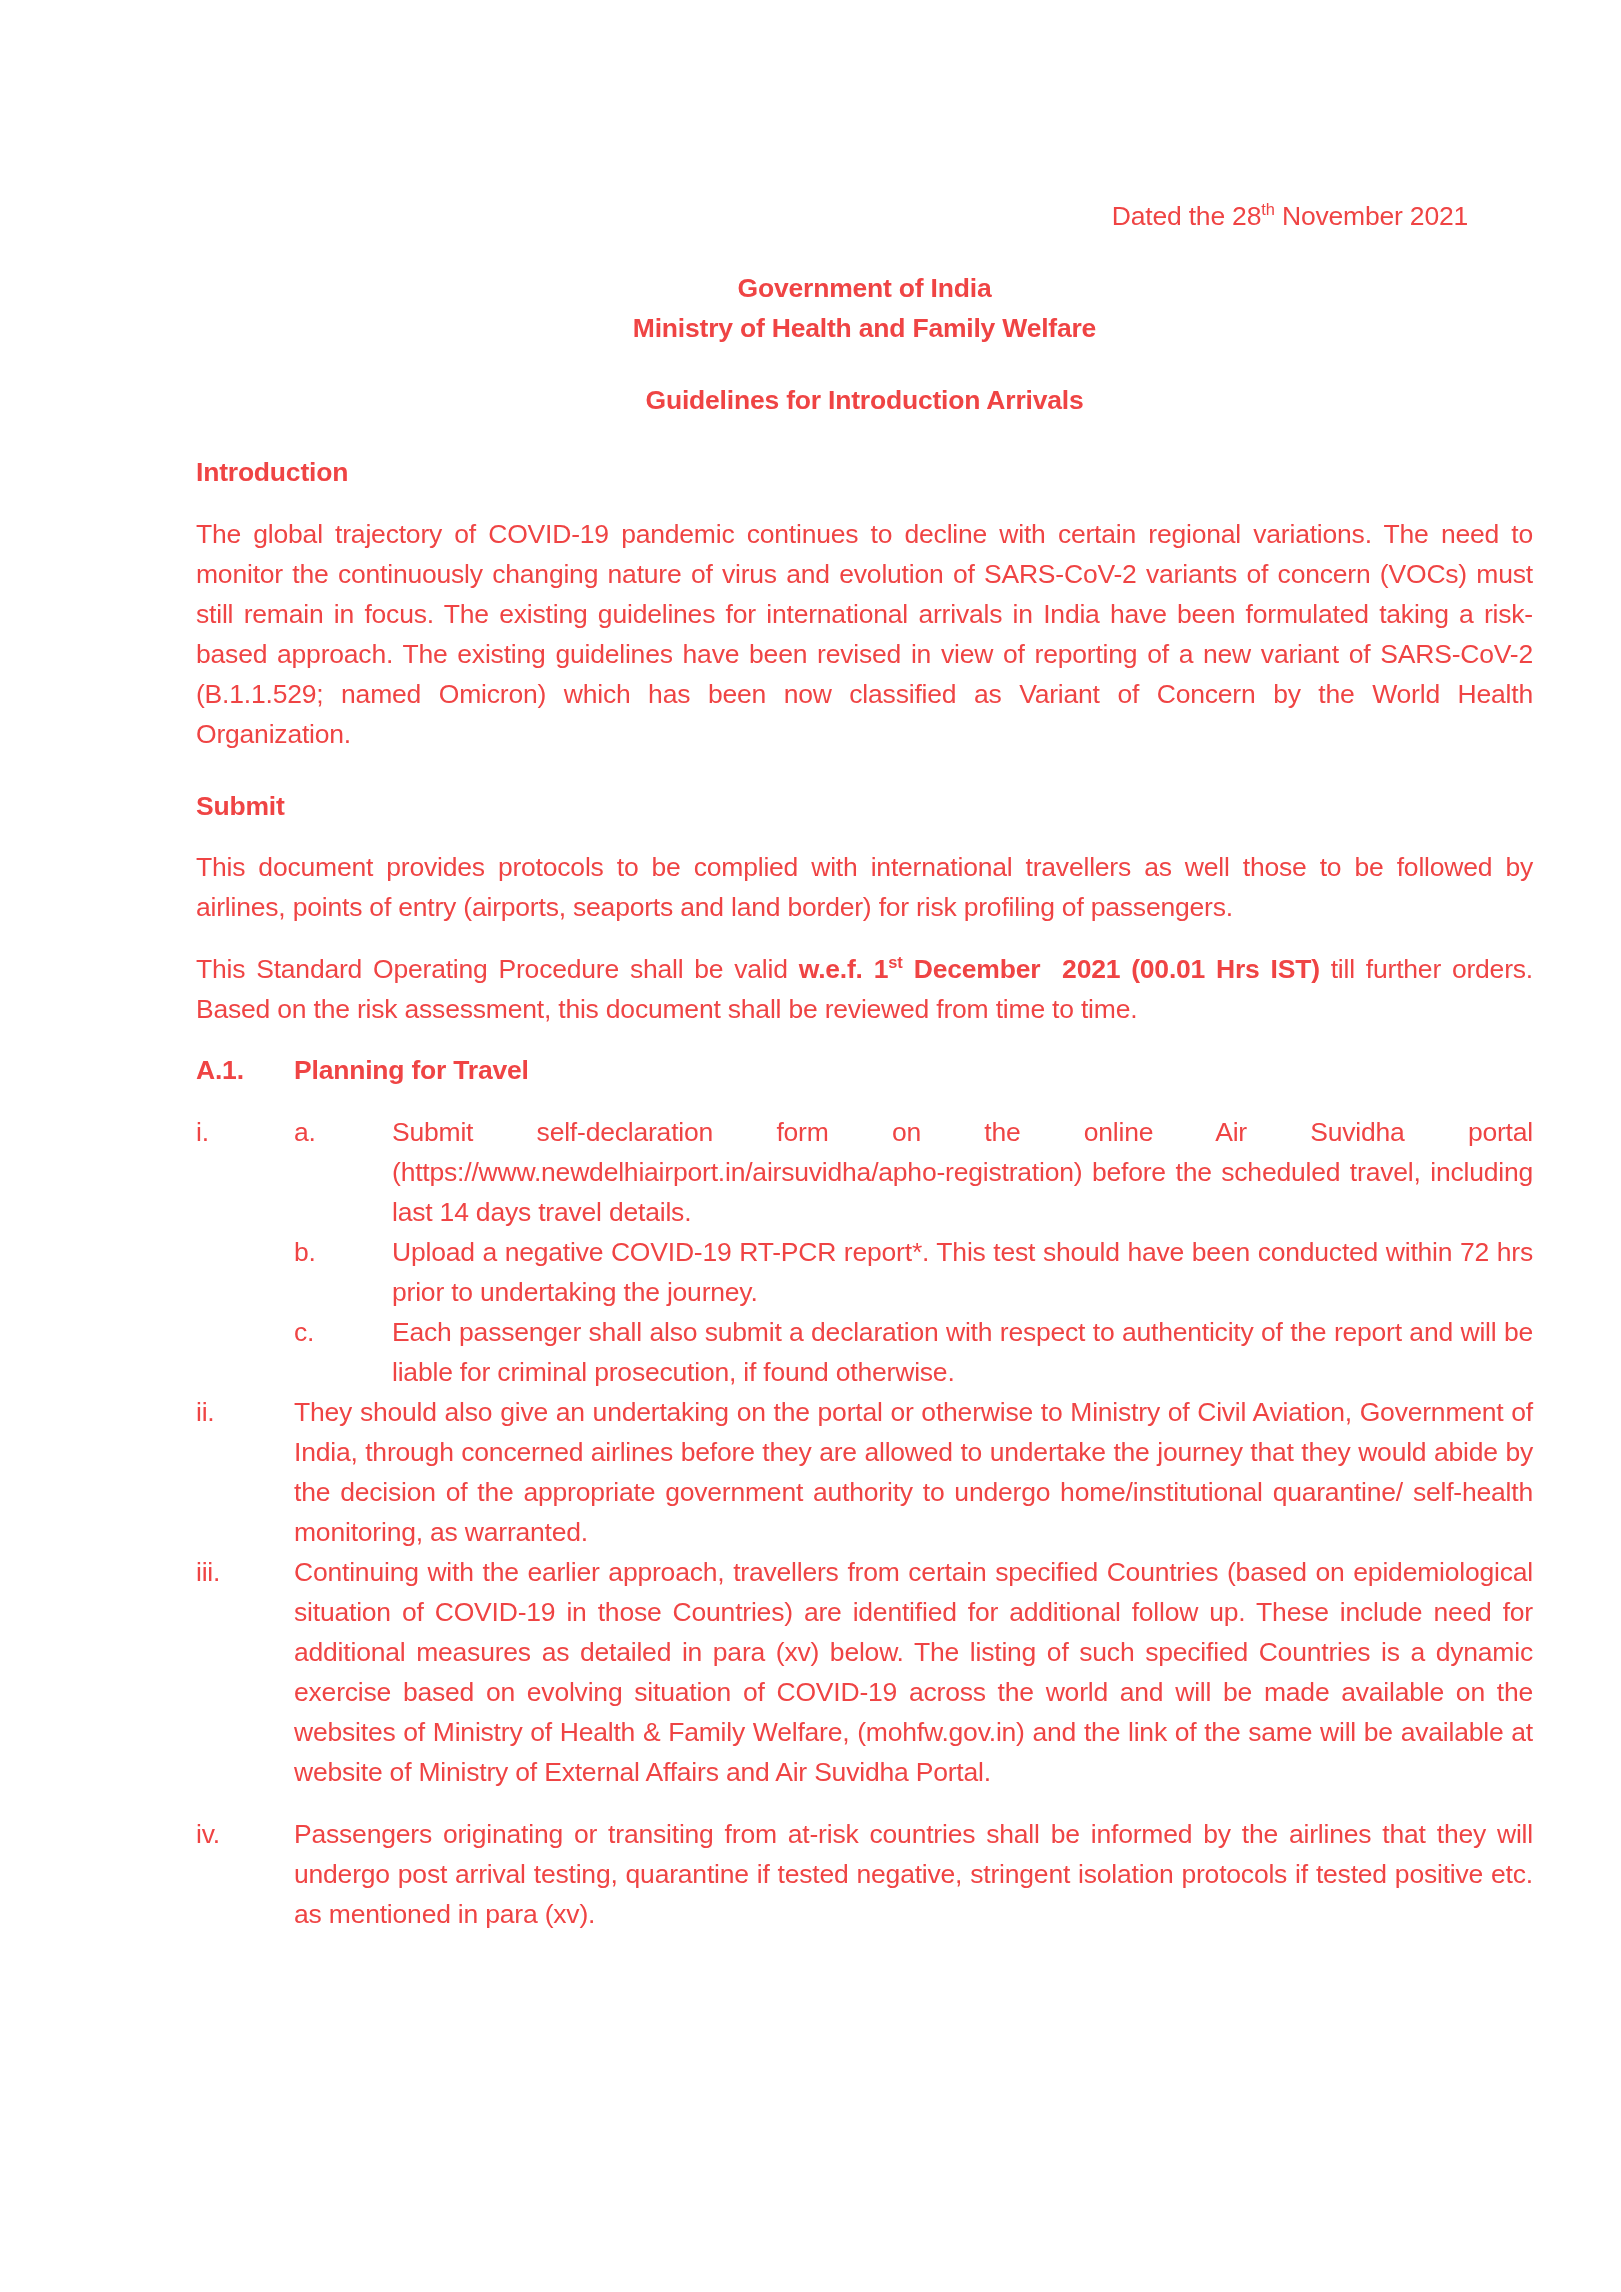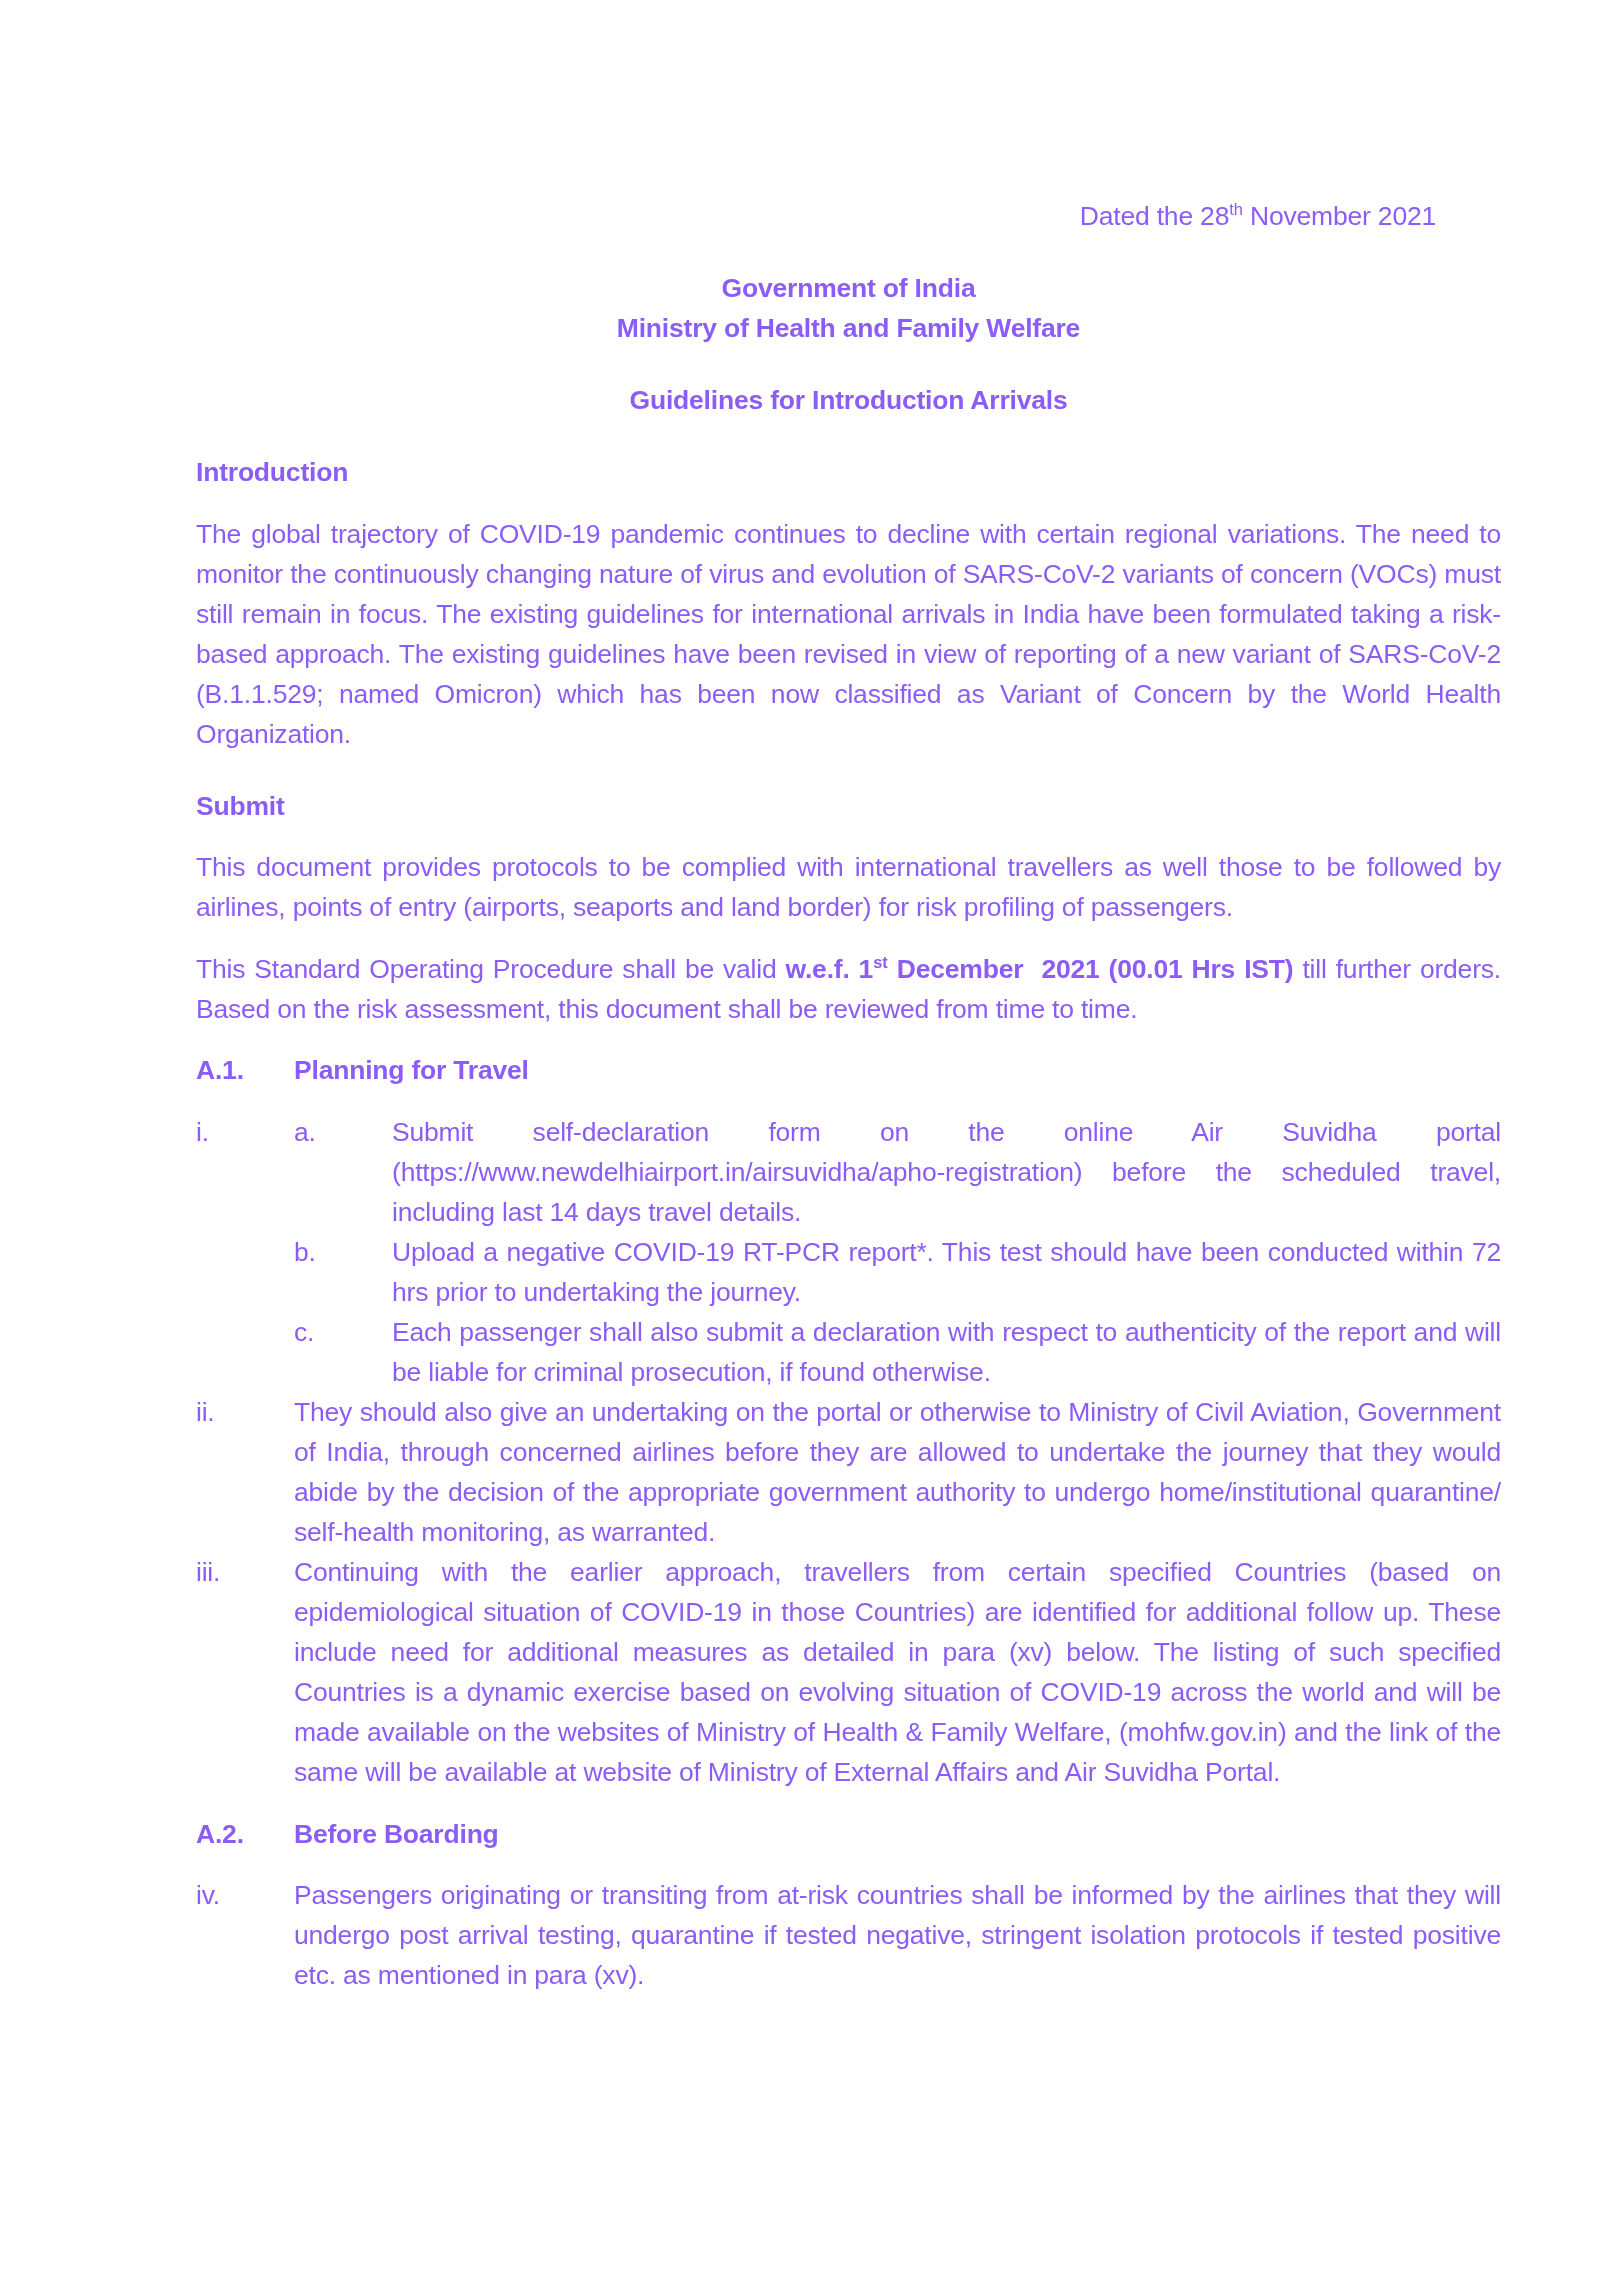--- a/index.html
+++ b/index.html
@@ -5,23 +5,23 @@
   html, body {
     margin: 0;
     padding: 0;
     background: #ffffff;
   }
   .page {
     position: relative;
     width: 1621px;
     height: 2293px;
     box-sizing: border-box;
-    padding: 196px 120px 0 196px;
+    padding: 196px 88px 0 196px;
     background: #ffffff;
-    color: #8b5cf6;
+    color: #ef4444;
     font-family: "Liberation Sans", "DejaVu Sans", sans-serif;
     font-size: 26.5px;
     line-height: 40px;
     letter-spacing: -0.2px;
     overflow: hidden;
   }
   p { margin: 0 0 21.6px 0; }
   .just { text-align: justify; }
   .center { text-align: center; }
   .bold { font-weight: bold; margin-top: 32px; }
@@ -102,24 +102,20 @@
       <div class="body">They should also give an undertaking on the portal or otherwise to Ministry of Civil Aviation, Government of India, through concerned airlines before they are allowed to undertake the journey that they would abide by the decision of the appropriate government authority to undergo home/institutional quarantine/ self-health monitoring, as warranted.</div>
     </div>
 
     <div class="li">
       <span class="lbl">iii.</span>
       <div class="body">Continuing with the earlier approach, travellers from certain specified Countries (based on epidemiological situation of COVID-19 in those Countries) are identified for additional follow up. These include need for additional measures as detailed in para (xv) below. The listing of such specified Countries is a dynamic exercise based on evolving situation of COVID-19 across the world and will be made available on the websites of Ministry of Health &amp; Family Welfare, (mohfw.gov.in) and the link of the same will be available at website of Ministry of External Affairs and Air Suvidha Portal.</div>
     </div>
 
   </div>
 
-  <div class="sec">
-    <span class="num">A.2.</span>
-    <span>Before Boarding</span>
-  </div>
 
   <div class="list">
     <div class="li">
       <span class="lbl">iv.</span>
       <div class="body">Passengers originating or transiting from at-risk countries shall be informed by the airlines that they will undergo post arrival testing, quarantine if tested negative, stringent isolation protocols if tested positive etc. as mentioned in para (xv).</div>
     </div>
   </div>
 
 </div>
 

